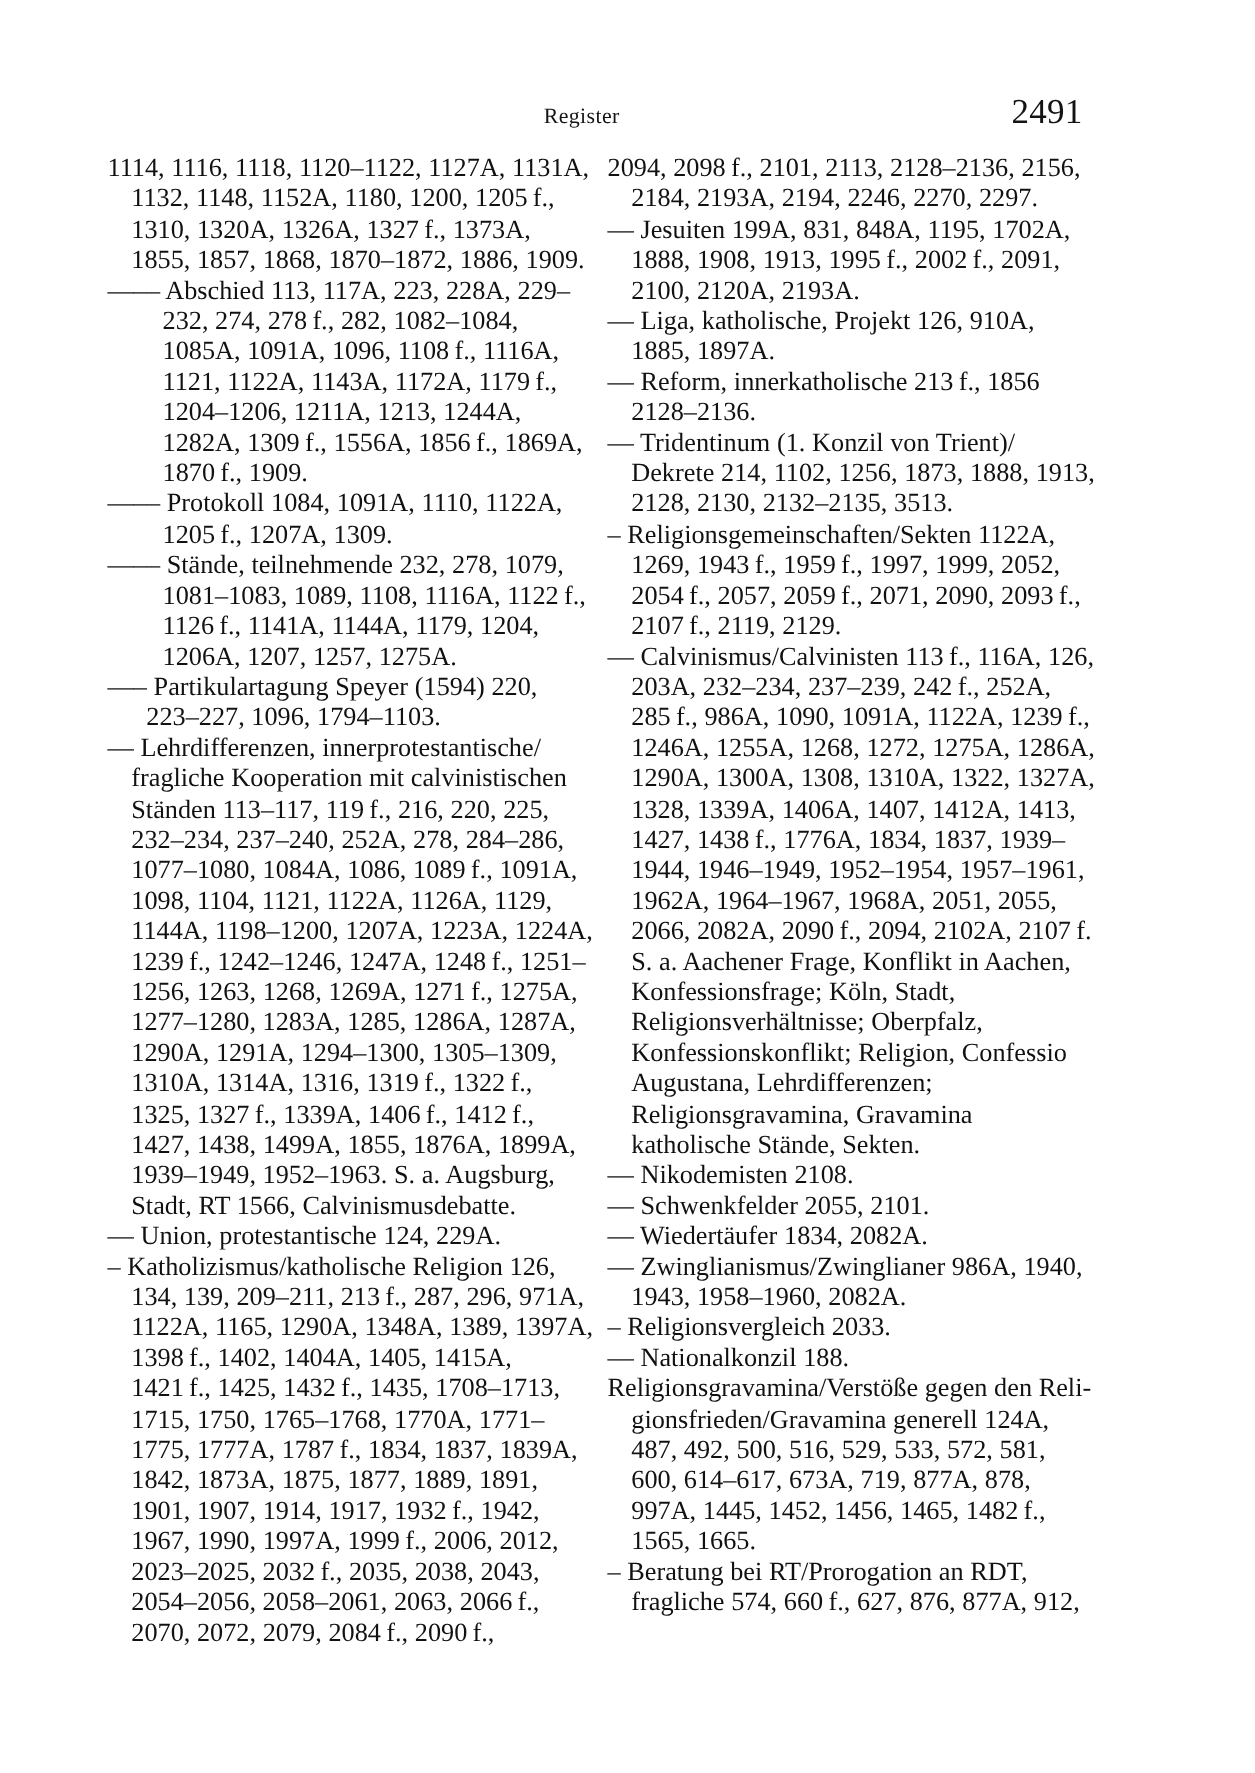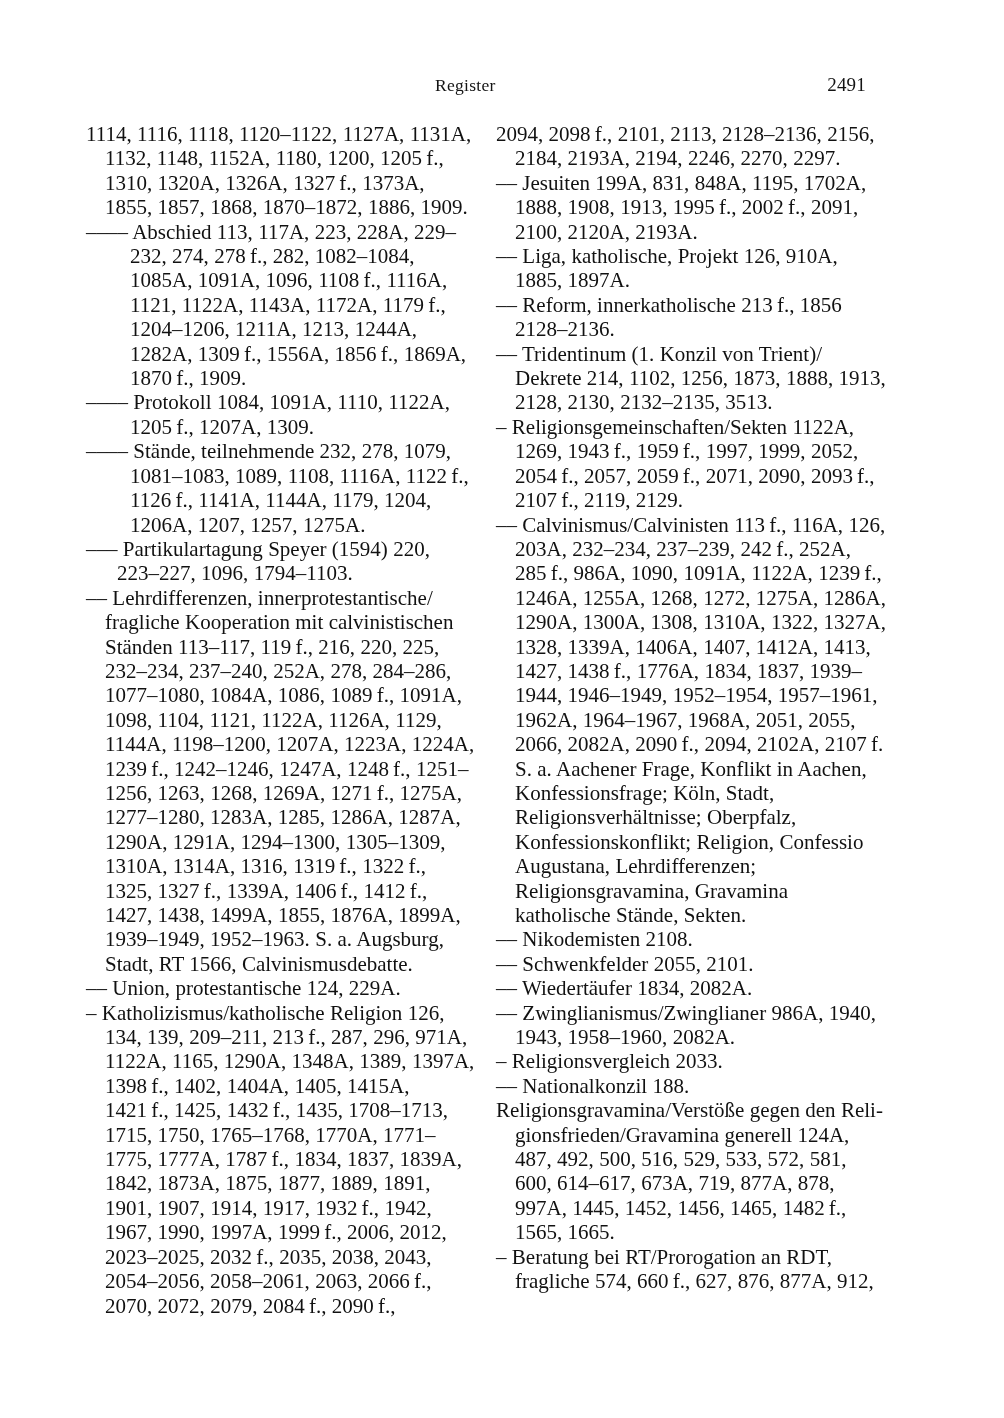--- a/index.html
+++ b/index.html
@@ -36,40 +36,40 @@
     align-items: baseline;
     justify-content: space-between;
   }
   .rh-title {
     font-size: 17.5px;
     letter-spacing: 0.3px;
     color: #141414;
     margin-left: 295px;
   }
   .rh-folio {
-    font-size: 19px;
+    font-size: 28px;
     color: #141414;
     letter-spacing: 0.2px;
   }
 
   
   .columns {
     position: absolute;
     left: 0;
     top: 122px;
     width: 1004px;
     display: flex;
   }
   .col {
     width: 390px;
     font-size: 21px;
     line-height: 24.4px;
   }
   .col-left  { margin-left: 86px; }
-  .col-right { margin-left: 20px; }
+  .col-right { margin-left: 10px; }
 
   
   .entry {
     margin: 0;
     padding: 0;
     text-indent: 0;
     white-space: normal;
     word-spacing: 0.1px;
   }
 

